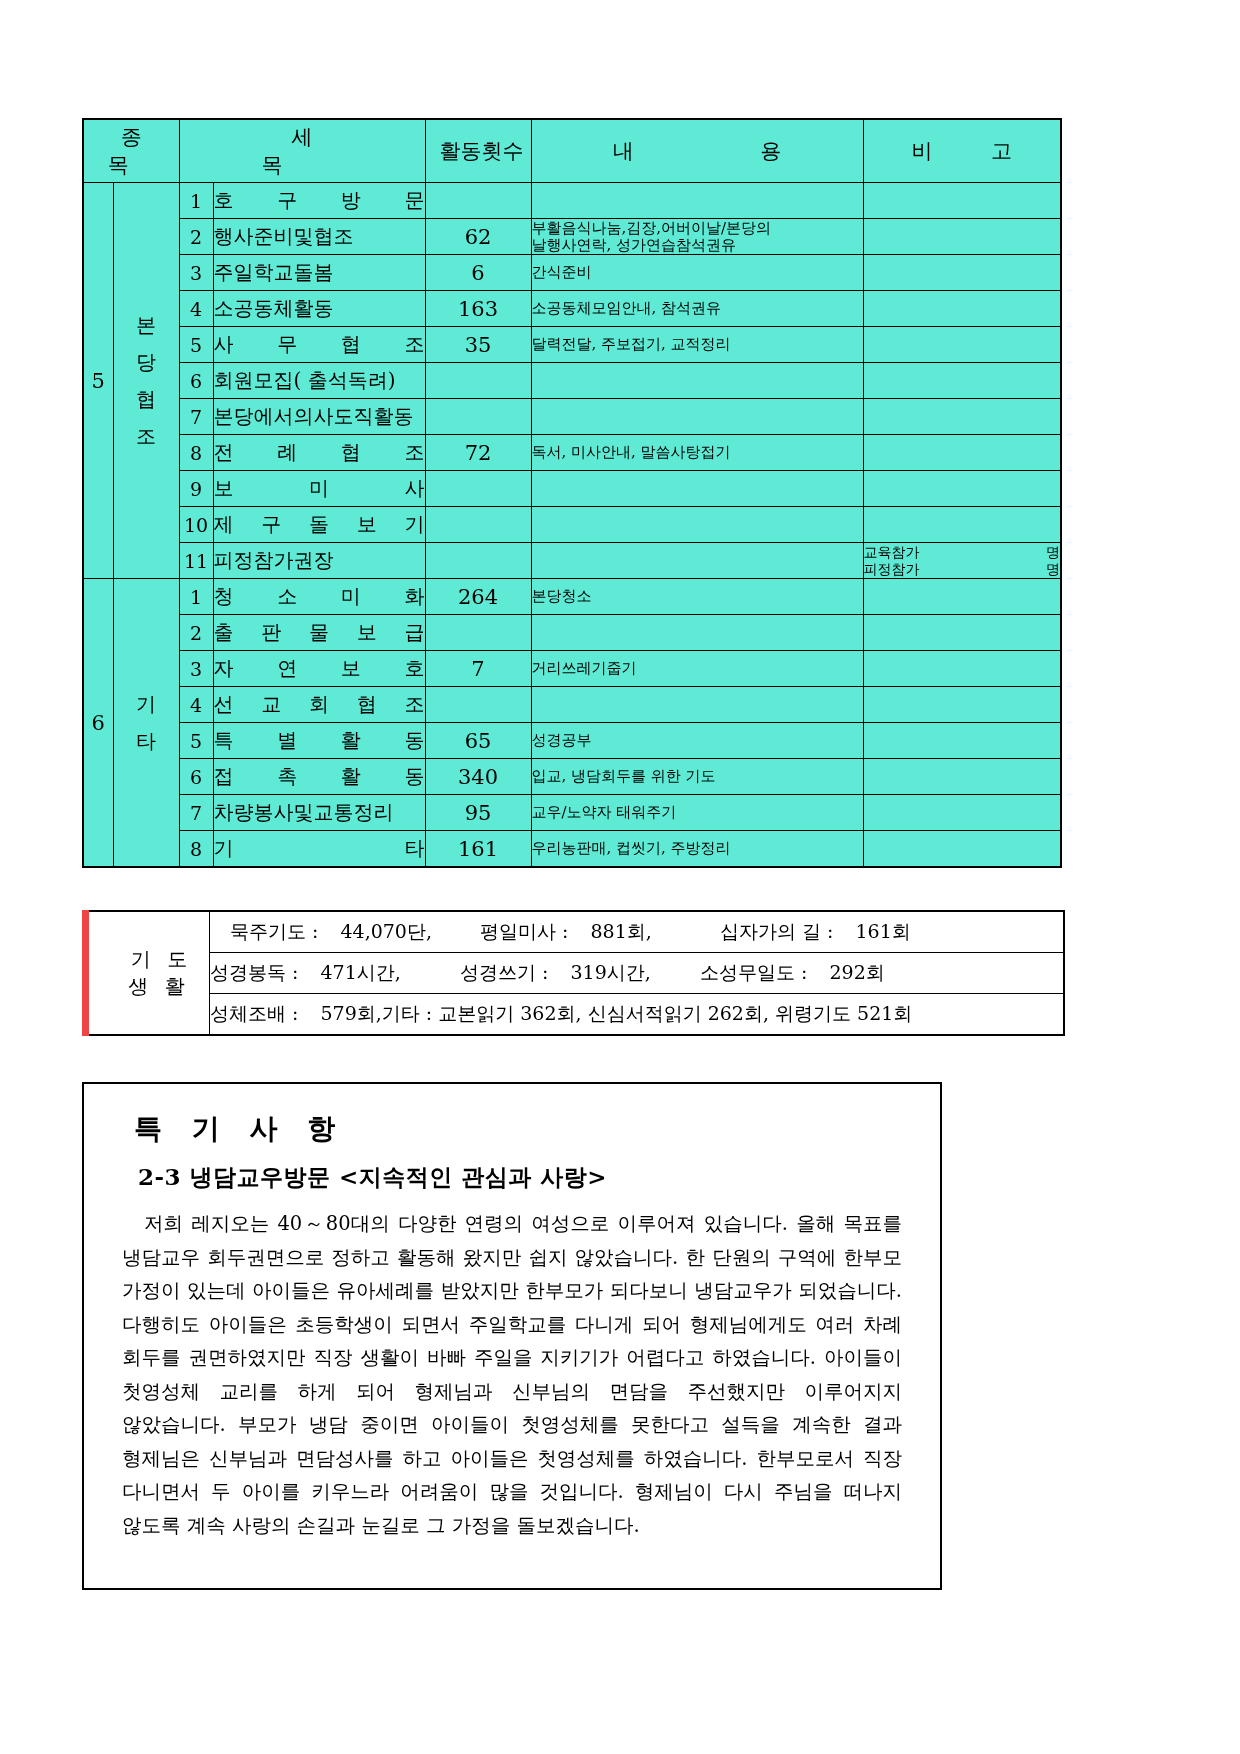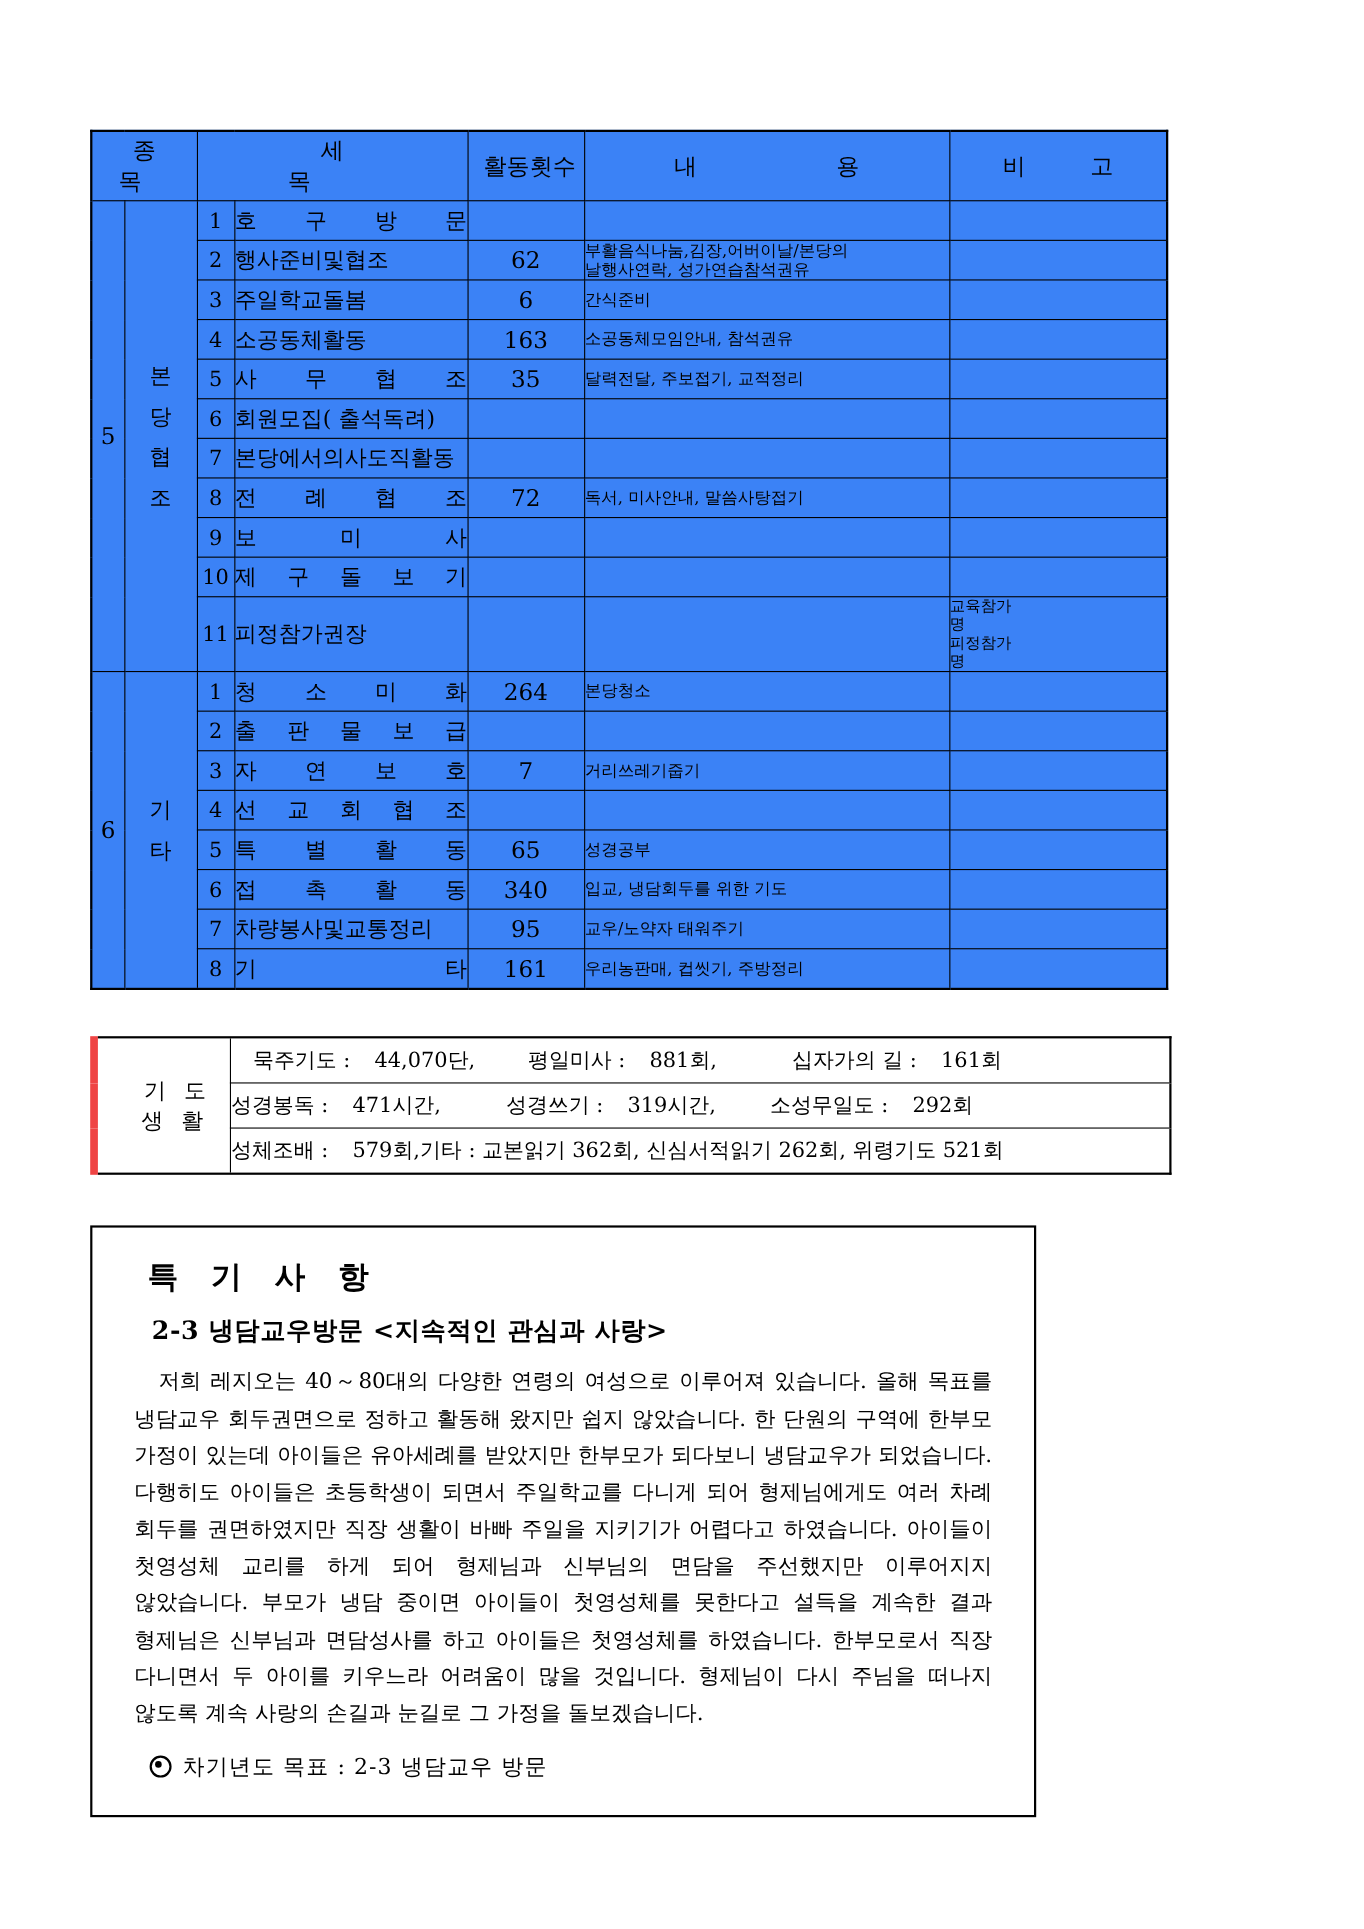--- a/index.html
+++ b/index.html
@@ -22,21 +22,21 @@
     box-sizing: border-box;
     padding: 118px 82px 0 82px;
     position: relative;
   }
 
   
   table.grid {
     border-collapse: collapse;
     table-layout: fixed;
     width: 978px;
-    background: #3b82f6;
+    background: #5eead4;
   }
   table.grid td, table.grid th {
     border: 1px solid #000;
     padding: 0;
     vertical-align: middle;
     font-weight: normal;
   }
   table.grid .outer-l { border-left: 2px solid #000; }
   table.grid .outer-r { border-right: 2px solid #000; }
   table.grid .outer-t { border-top: 2px solid #000; }
@@ -97,21 +97,20 @@
   }
   .r-note {
     font-size: 14px;
     padding: 0 8px;
     line-height: 1.2;
   }
   .r-note .nline {
     display: flex;
     justify-content: space-between;
     white-space: nowrap;
-    flex-direction: column;
   }
 
   
   .spacer-a { height: 42px; }
   table.prayer {
     border-collapse: collapse;
     table-layout: fixed;
     width: 978px;
   }
   table.prayer td {
@@ -396,19 +395,15 @@
         </tr>
       </tbody>
   </table>
 
   <div class="spacer-b"></div>
 
   <div class="notes">
     <div class="notes-title">특 기 사 항</div>
     <div class="notes-sub">2-3 냉담교우방문 &lt;지속적인 관심과 사랑&gt;</div>
     <p class="notes-body">저희 레지오는 40～80대의 다양한 연령의 여성으로 이루어져 있습니다. 올해 목표를 냉담교우 회두권면으로 정하고 활동해 왔지만 쉽지 않았습니다. 한 단원의 구역에 한부모 가정이 있는데 아이들은 유아세례를 받았지만 한부모가 되다보니 냉담교우가 되었습니다. 다행히도 아이들은 초등학생이 되면서 주일학교를 다니게 되어 형제님에게도 여러 차례 회두를 권면하였지만 직장 생활이 바빠 주일을 지키기가 어렵다고 하였습니다. 아이들이 첫영성체 교리를 하게 되어 형제님과 신부님의 면담을 주선했지만 이루어지지 않았습니다. 부모가 냉담 중이면 아이들이 첫영성체를 못한다고 설득을 계속한 결과 형제님은 신부님과 면담성사를 하고 아이들은 첫영성체를 하였습니다. 한부모로서 직장 다니면서 두 아이를 키우느라 어려움이 많을 것입니다. 형제님이 다시 주님을 떠나지 않도록 계속 사랑의 손길과 눈길로 그 가정을 돌보겠습니다.</p>
-    <div class="notes-goal">
-      <span class="bullet-ring"></span>
-      <span>차기년도 목표 : 2-3 냉담교우 방문</span>
-    </div>
   </div>
 
 </div>
 
 </body></html>

